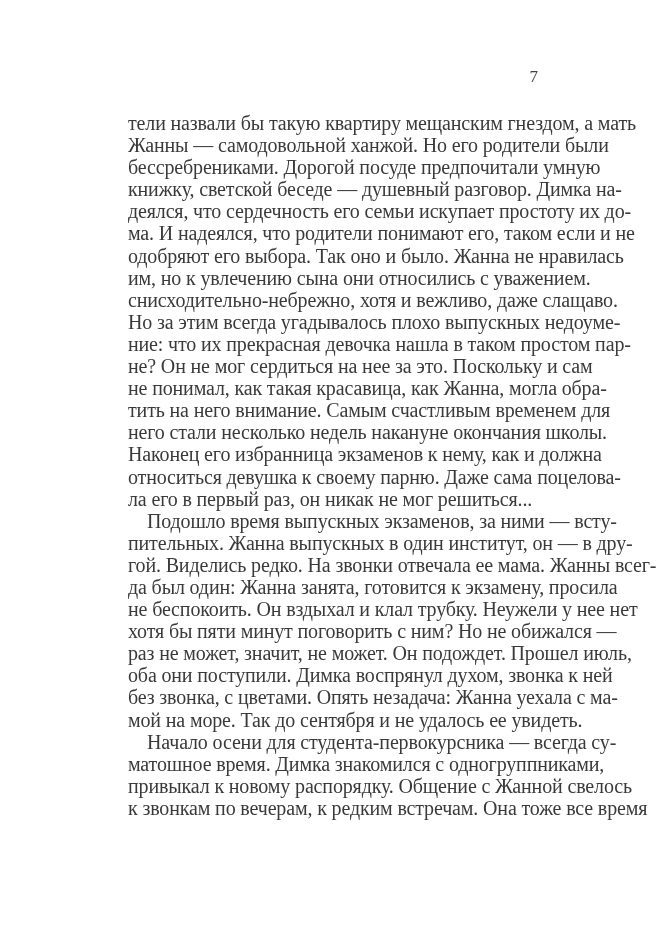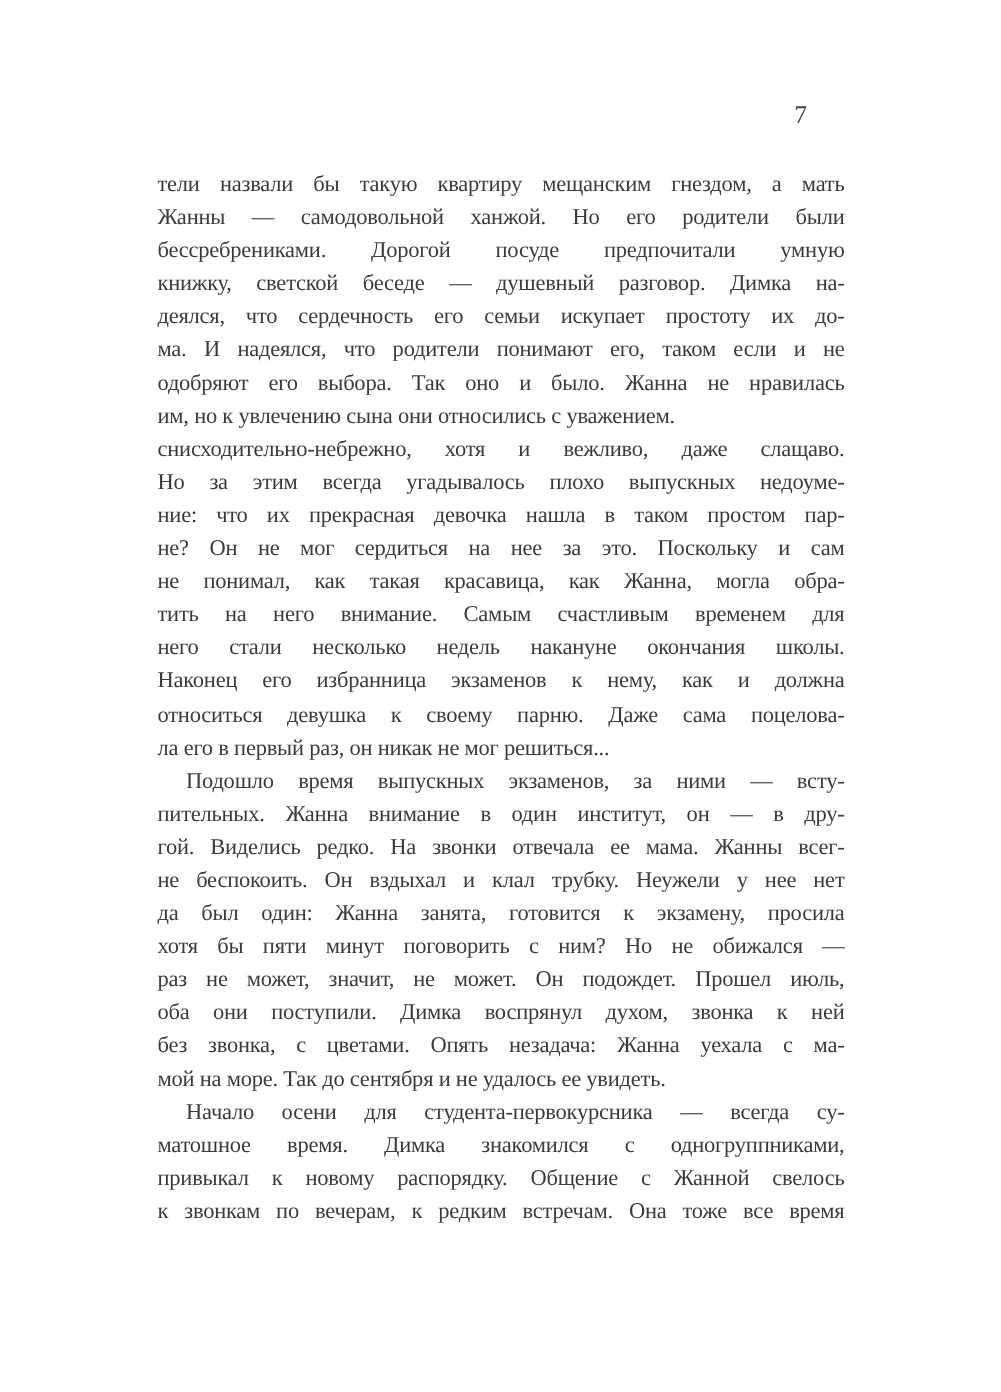--- a/index.html
+++ b/index.html
@@ -28,25 +28,26 @@
     .text-block {
       position: absolute;
       left: 105px;
       top: 112px;
       width: 458px;
     }
     .line {
       display: block;
       height: 22.1px;
       line-height: 22.1px;
-      font-size: 15px;
+      font-size: 20px;
       white-space: nowrap;
       text-align: justify;
       text-align-last: justify;
       letter-spacing: -0.15px;
+      margin-left: 23px;
     }
     .line.last {
       text-align-last: left;
     }
     .line.indent {
       padding-left: 19px;
     }
   </style>
 </head>
 <body>
@@ -74,24 +75,24 @@
     <span class="line">не понимал, как такая красавица, как Жанна, могла обра-</span>
     <span class="line">тить на него внимание. Самым счастливым временем для</span>
     <span class="line">него стали несколько недель накануне окончания школы.</span>
     <span class="line">Наконец его избранница экзаменов к нему, как и должна</span>
     <span class="line">относиться девушка к своему парню. Даже сама поцелова-</span>
     <span class="line last">ла его в первый раз, он никак не мог решиться...</span>
   </div>
 
   <div class="paragraph">
     <span class="line indent">Подошло время выпускных экзаменов, за ними — всту-</span>
-    <span class="line">пительных. Жанна внимание в один институт, он — в дру-</span>
+    <span class="line">пительных. Жанна выпускных в один институт, он — в дру-</span>
     <span class="line">гой. Виделись редко. На звонки отвечала ее мама. Жанны всег-</span>
+    <span class="line">да был один: Жанна занята, готовится к экзамену, просила</span>
     <span class="line">не беспокоить. Он вздыхал и клал трубку. Неужели у нее нет</span>
-    <span class="line">да был один: Жанна занята, готовится к экзамену, просила</span>
     <span class="line">хотя бы пяти минут поговорить с ним? Но не обижался —</span>
     <span class="line">раз не может, значит, не может. Он подождет. Прошел июль,</span>
     <span class="line">оба они поступили. Димка воспрянул духом, звонка к ней</span>
     <span class="line">без звонка, с цветами. Опять незадача: Жанна уехала с ма-</span>
     <span class="line last">мой на море. Так до сентября и не удалось ее увидеть.</span>
   </div>
 
   <div class="paragraph">
     <span class="line indent">Начало осени для студента-первокурсника — всегда су-</span>
     <span class="line">матошное время. Димка знакомился с одногруппниками,</span>

